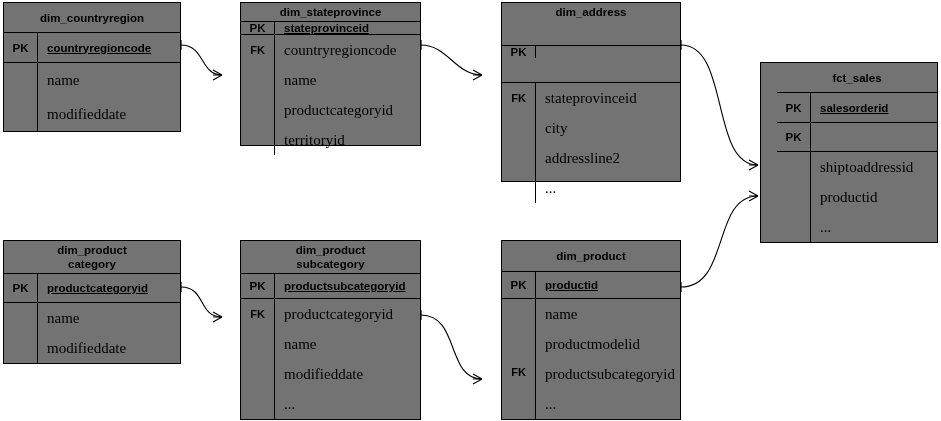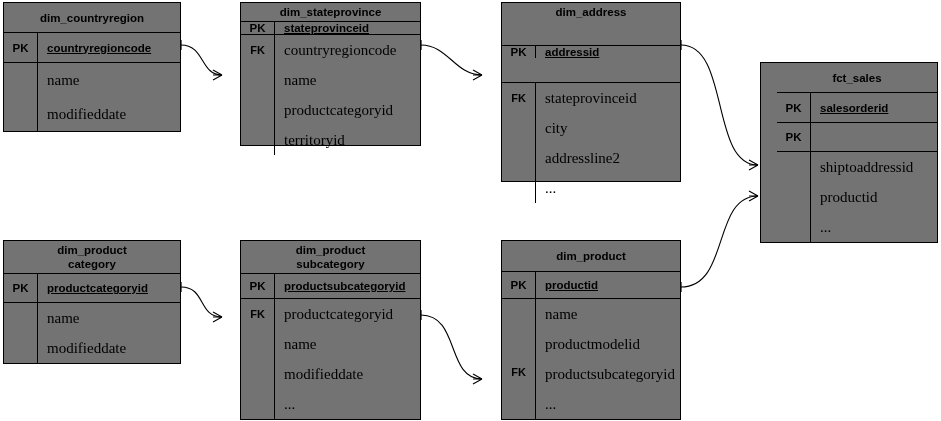--- a/index.html
+++ b/index.html
@@ -174,21 +174,20 @@
         <div class="body-attr">productcategoryid</div>
         <div class="body-attr">territoryid</div>
       </div>
     </div>
   </div>
 
   <div class="entity" style="left:501px; top:2px; width:180px; height:180px;gap:24px;">
     <div class="entity-title" style="height:29px;">dim_address</div>
     <div class="row pk-row" style="height:30px;">
       <div class="key-col">PK</div>
-      <div class="attr-col">addressid</div>
     </div>
     <div class="body-block">
       <div class="body-keys">
         <div class="body-key-label" style="top:0;height:30px;">FK</div>
       </div>
       <div class="body-attrs">
         <div class="body-attr">stateprovinceid</div>
         <div class="body-attr">city</div>
         <div class="body-attr">addressline2</div>
         <div class="body-attr">...</div>

